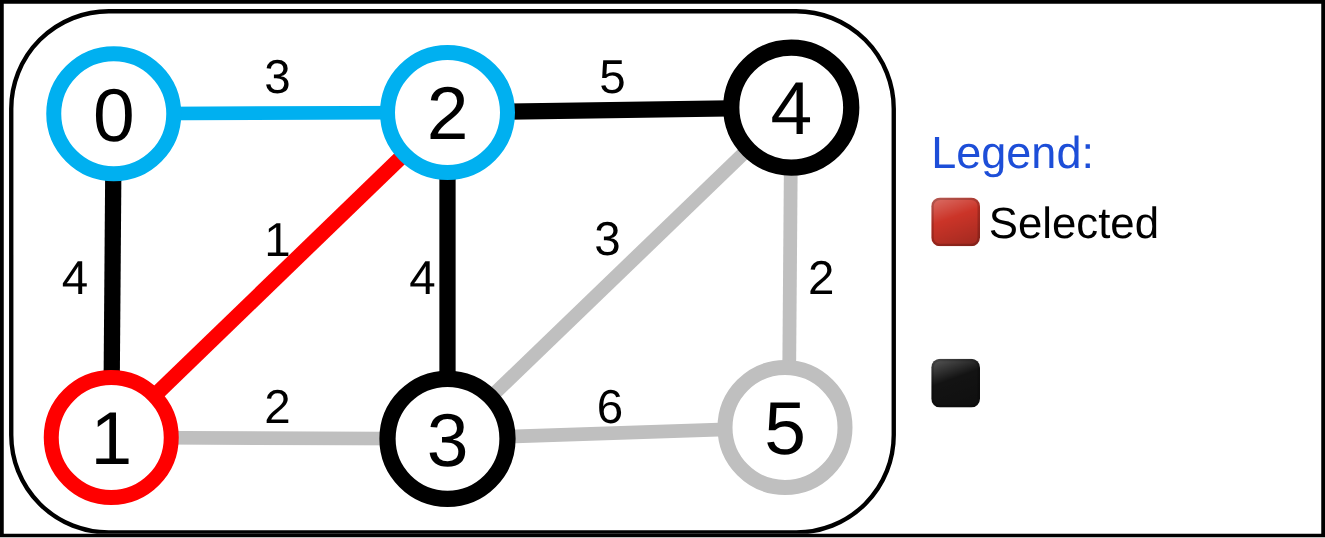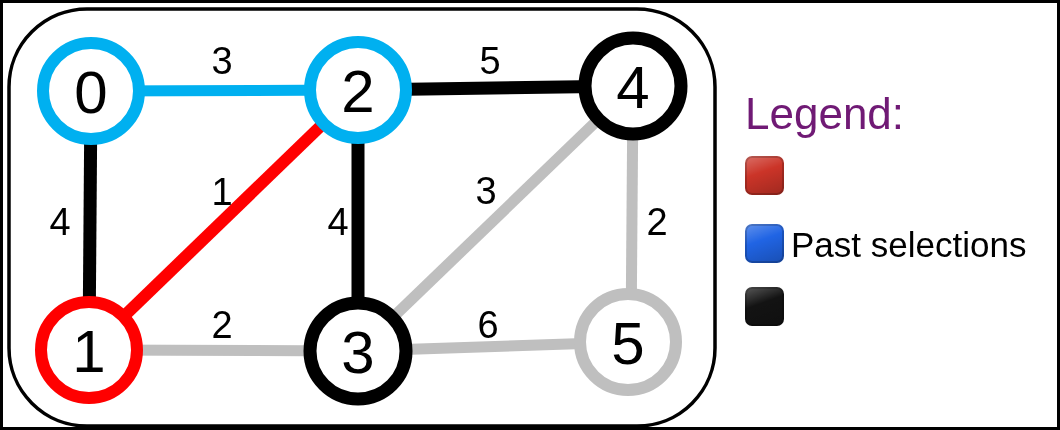--- a/index.html
+++ b/index.html
@@ -17,21 +17,21 @@
   .e-inactive{stroke:#BFBFBF;stroke-width:11;}
   .node{fill:#ffffff;stroke-width:12;}
   .n-past{stroke:#00B0F0;}
   .n-selected{stroke:#FF0000;}
   .n-unselected{stroke:#000000;stroke-width:13;}
   .n-inactive{stroke:#BFBFBF;}
   text{font-family:"Liberation Sans",sans-serif;fill:#000;}
   .wlabel{font-size:38px;text-anchor:middle;}
   .nlabel{font-size:60px;text-anchor:middle;}
   .legend{position:absolute;left:742px;top:0;width:310px;height:430px;}
-  .legend-title{position:absolute;left:0;top:86px;font-size:44px;color:#701a75;}
+  .legend-title{position:absolute;left:0;top:98px;font-size:36px;color:#1d4ed8;}
   .legend-row{position:absolute;left:0;display:flex;align-items:center;}
   .legend-row.r0{top:153px;}
   .legend-row.r1{top:219px;}
   .legend-row.r2{top:284px;}
   .swatch{
     width:39px;height:39px;border-radius:7px;flex:0 0 auto;
     background-image:linear-gradient(160deg,rgba(255,255,255,.30) 0%,rgba(255,255,255,0) 42%,rgba(0,0,0,.22) 100%);
     box-shadow:inset 0 0 0 2px rgba(0,0,0,.18);
   }
   .legend-label{font-size:35px;color:#000;margin-left:7px;padding-top:3px;white-space:nowrap;}
@@ -88,25 +88,22 @@
       <circle class="node n-inactive" cx="625" cy="339" r="48" style="stroke: rgb(191, 191, 191);"></circle>
       <text class="nlabel" x="625" y="339" dy="0.36em">5</text>
     </g>
   </svg>
 
   <div class="legend">
     <div class="legend-title">Legend:</div>
 
     <div class="legend-row r0">
       <span class="swatch" style="background-color: rgb(203, 52, 40);"></span>
+      <span class="legend-label">Selected</span>
     </div>
 
-    <div class="legend-row r1">
-      <span class="swatch" style="background-color: rgb(32, 100, 228);"></span>
-      <span class="legend-label">Past selections</span>
-    </div>
 
     <div class="legend-row r2">
       <span class="swatch" style="background-color: rgb(19, 19, 19);"></span>
     </div>
   </div>
 
 </div>
 
 </body></html>

